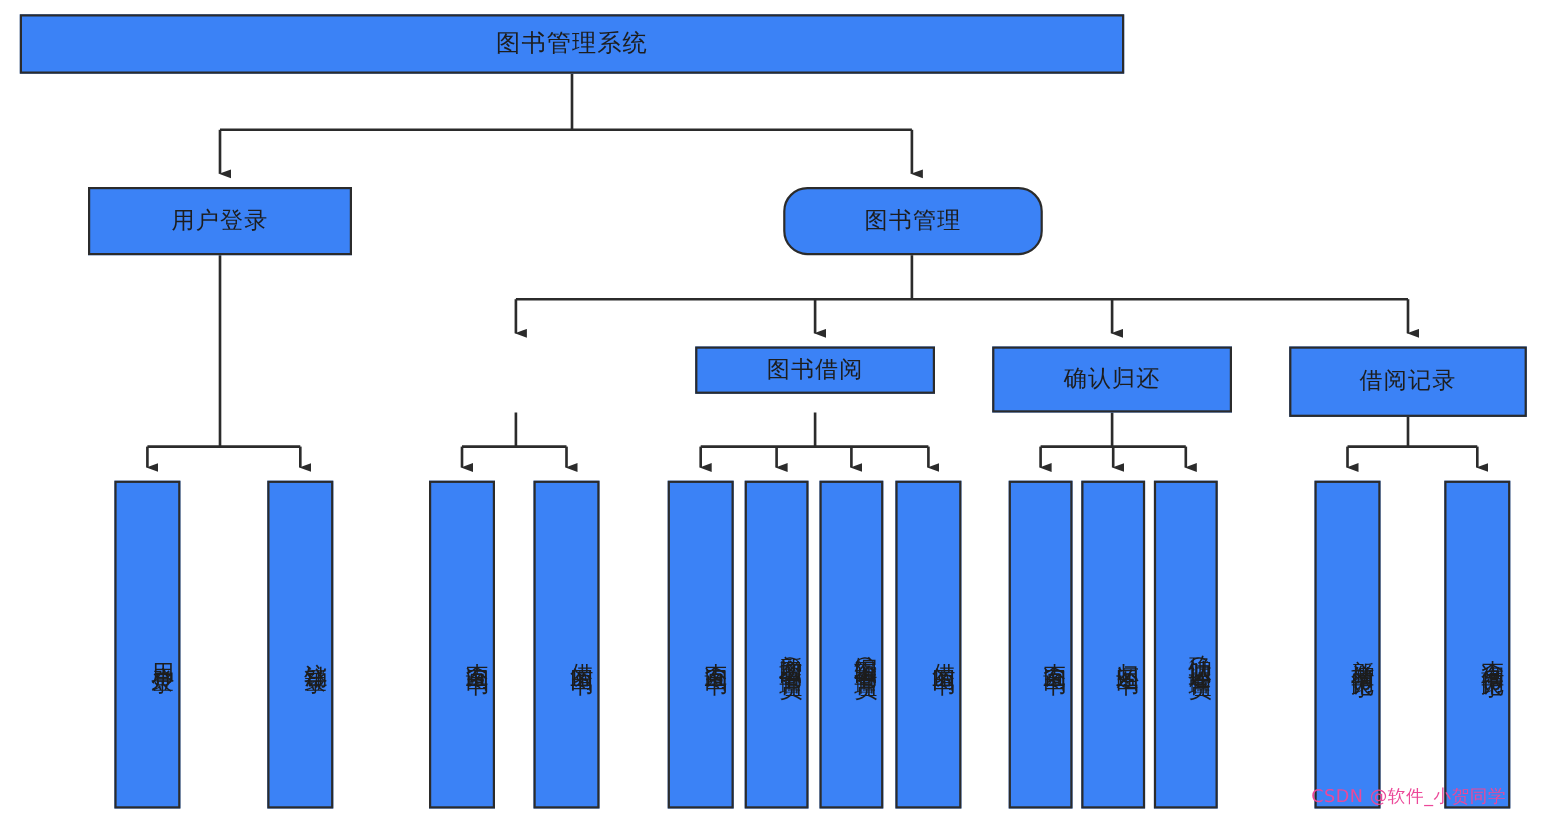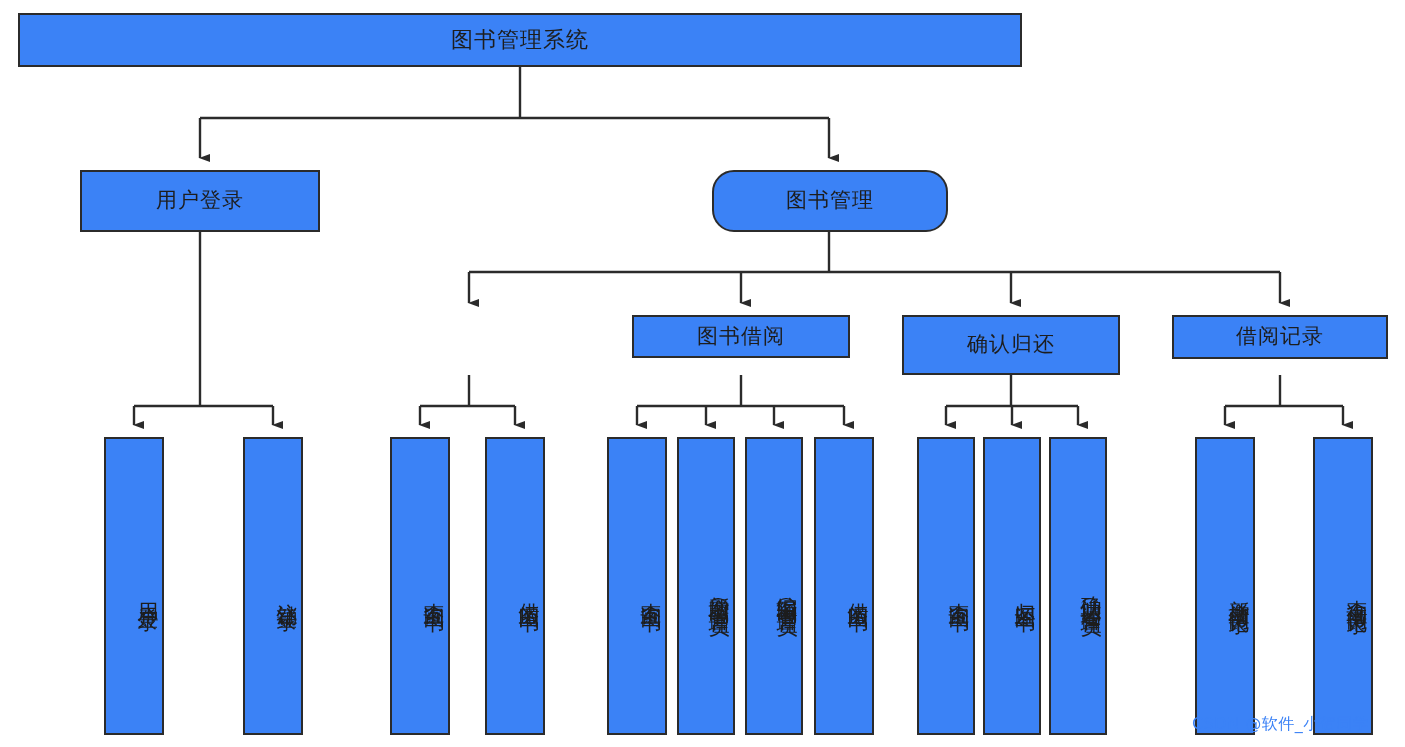--- a/index.html
+++ b/index.html
@@ -54,21 +54,21 @@
   .node.vert .vlabel {
     writing-mode: vertical-rl;
     text-orientation: upright;
     white-space: nowrap;
   }
   .watermark {
     position: absolute;
     left: 1192px;
     top: 714px;
     font-size: 16px;
-    color: #3b82f6;
+    color: #ec4899;
     letter-spacing: 0.5px;
     white-space: nowrap;
   }
 </style>
 </head>
 <body>
 
 <div id="canvas">
 
   <svg id="edges" viewBox="0 0 1405 747">
@@ -114,21 +114,21 @@
       </g>
   </svg>
 
   <div class="node root horiz" style="left: 18px; top: 13px; width: 1004px; height: 54px;">图书管理系统</div>
 
   <div class="node horiz" style="left: 80px; top: 170px; width: 240px; height: 62px;">用户登录</div>
   <div class="node horiz" style="left: 712px; top: 170px; width: 236px; height: 62px; border-radius: 22px;">图书管理</div>
 
   <div class="node horiz" style="left: 632px; top: 315px; width: 218px; height: 43px;">图书借阅</div>
   <div class="node horiz" style="left: 902px; top: 315px; width: 218px; height: 60px;">确认归还</div>
-  <div class="node horiz" style="left: 1172px; top: 315px; width: 216px; height: 44px;">借阅记录</div>
+  <div class="node horiz" style="left: 1172px; top: 315px; width: 216px; height: 64px;">借阅记录</div>
 
   <div class="node vert" style="left: 104px; top: 437px; width: 60px; height: 298px;">
     <span class="vlabel">用户登录</span>
   </div>
   <div class="node vert" style="left: 243px; top: 437px; width: 60px; height: 298px;">
     <span class="vlabel">注销登录</span>
   </div>
   <div class="node vert" style="left: 390px; top: 437px; width: 60px; height: 298px;">
     <span class="vlabel">查询图书</span>
   </div>

